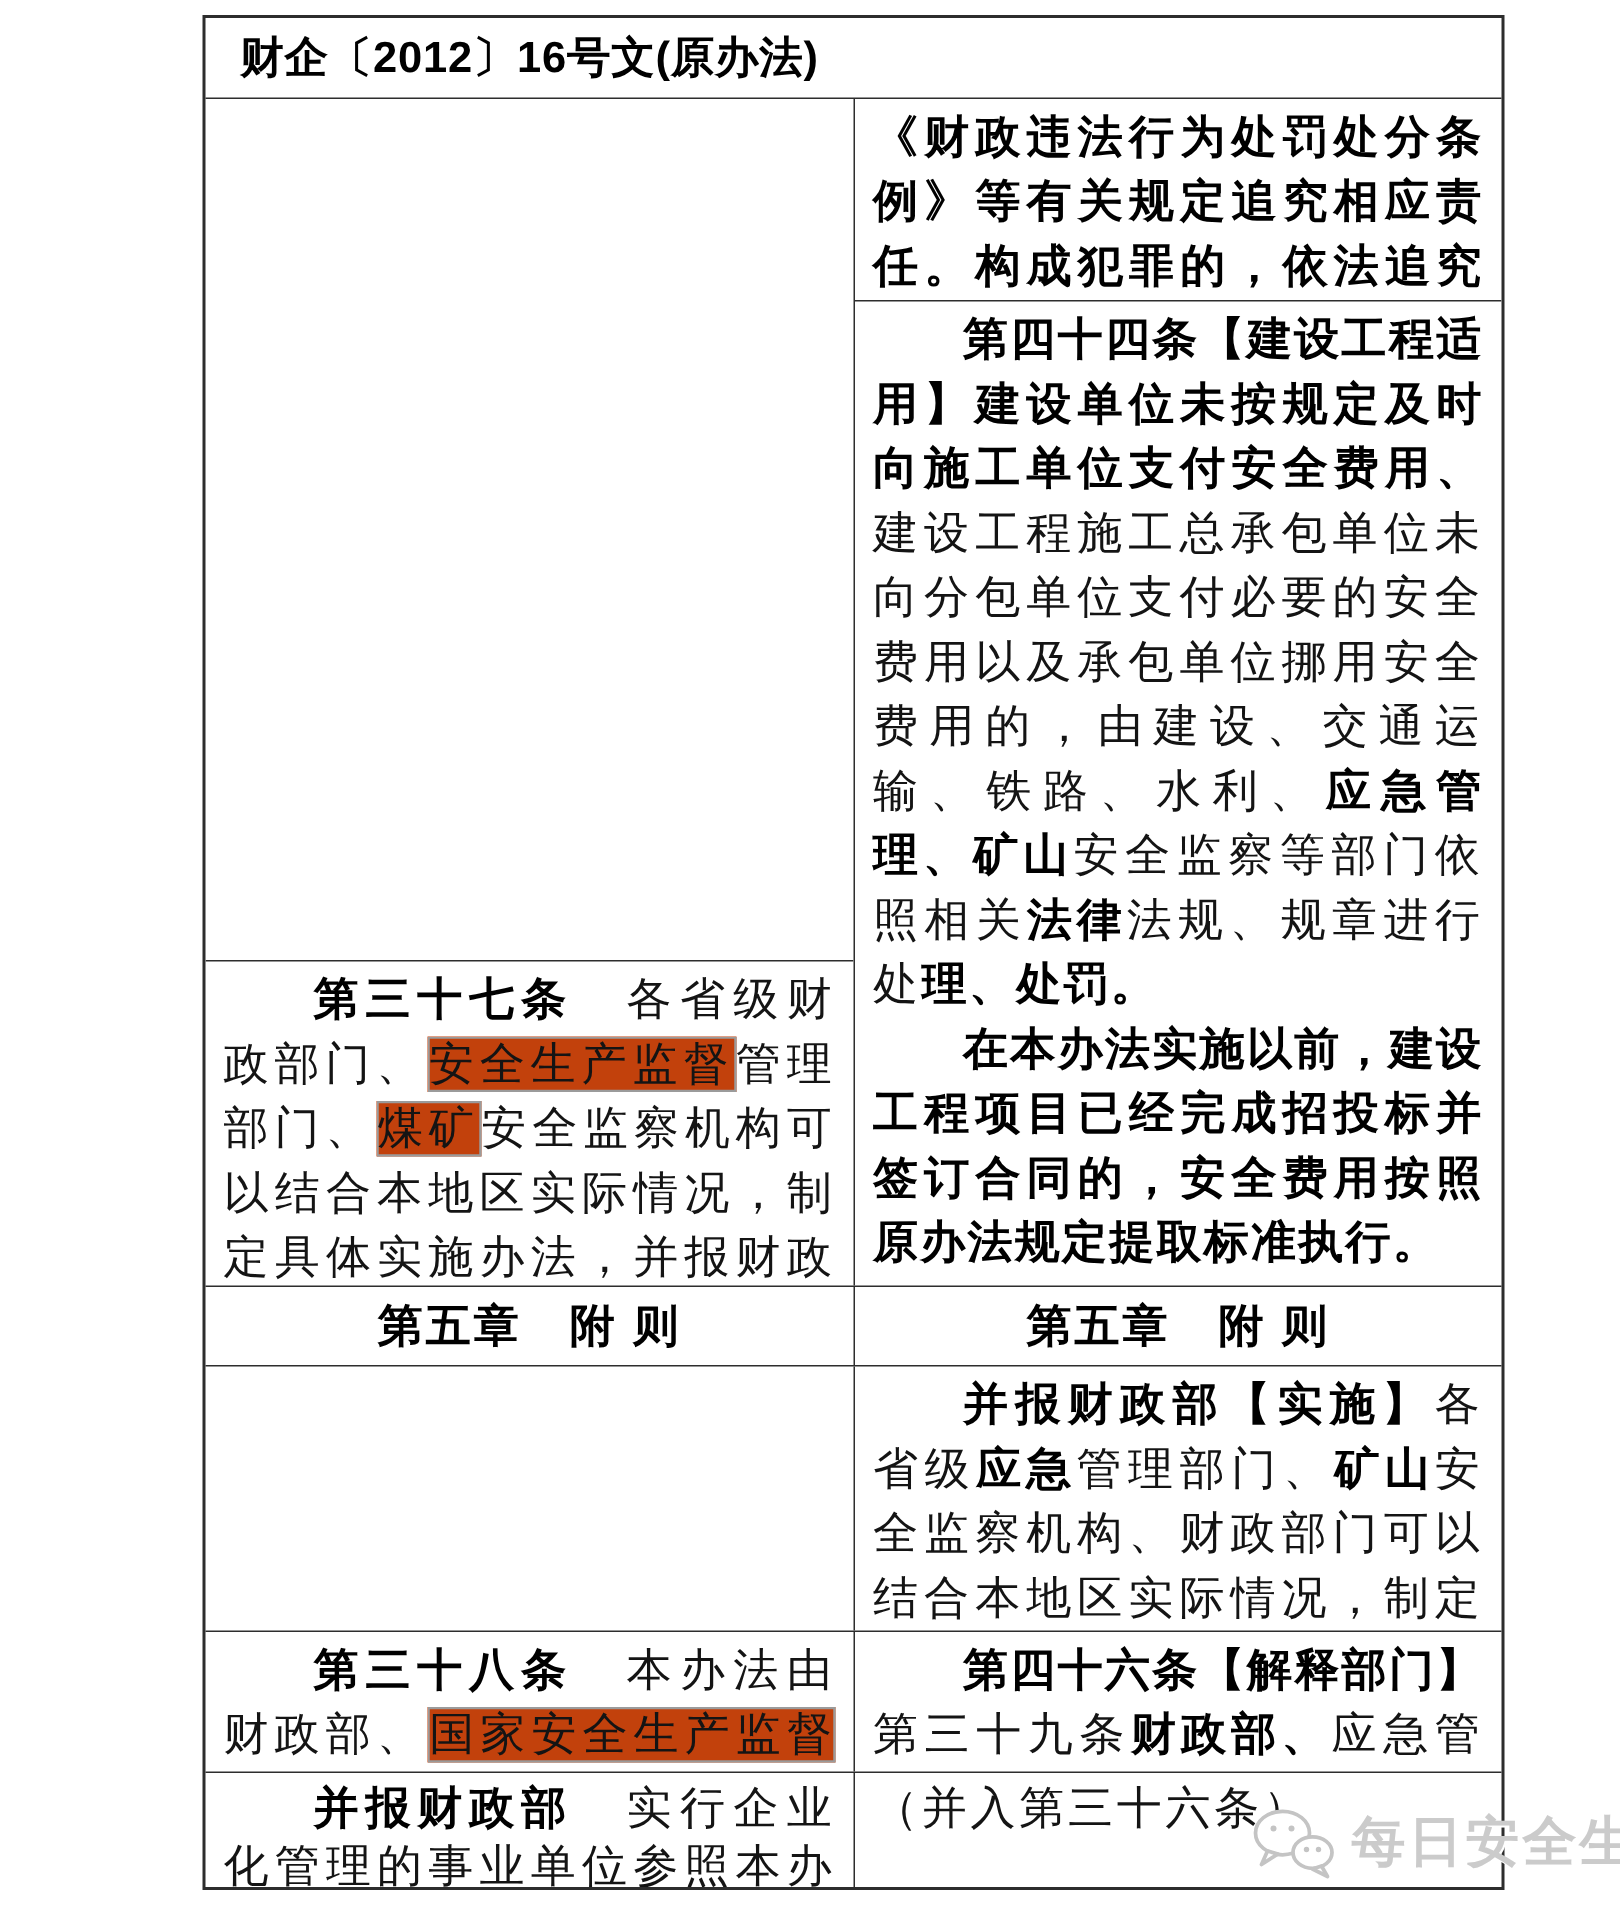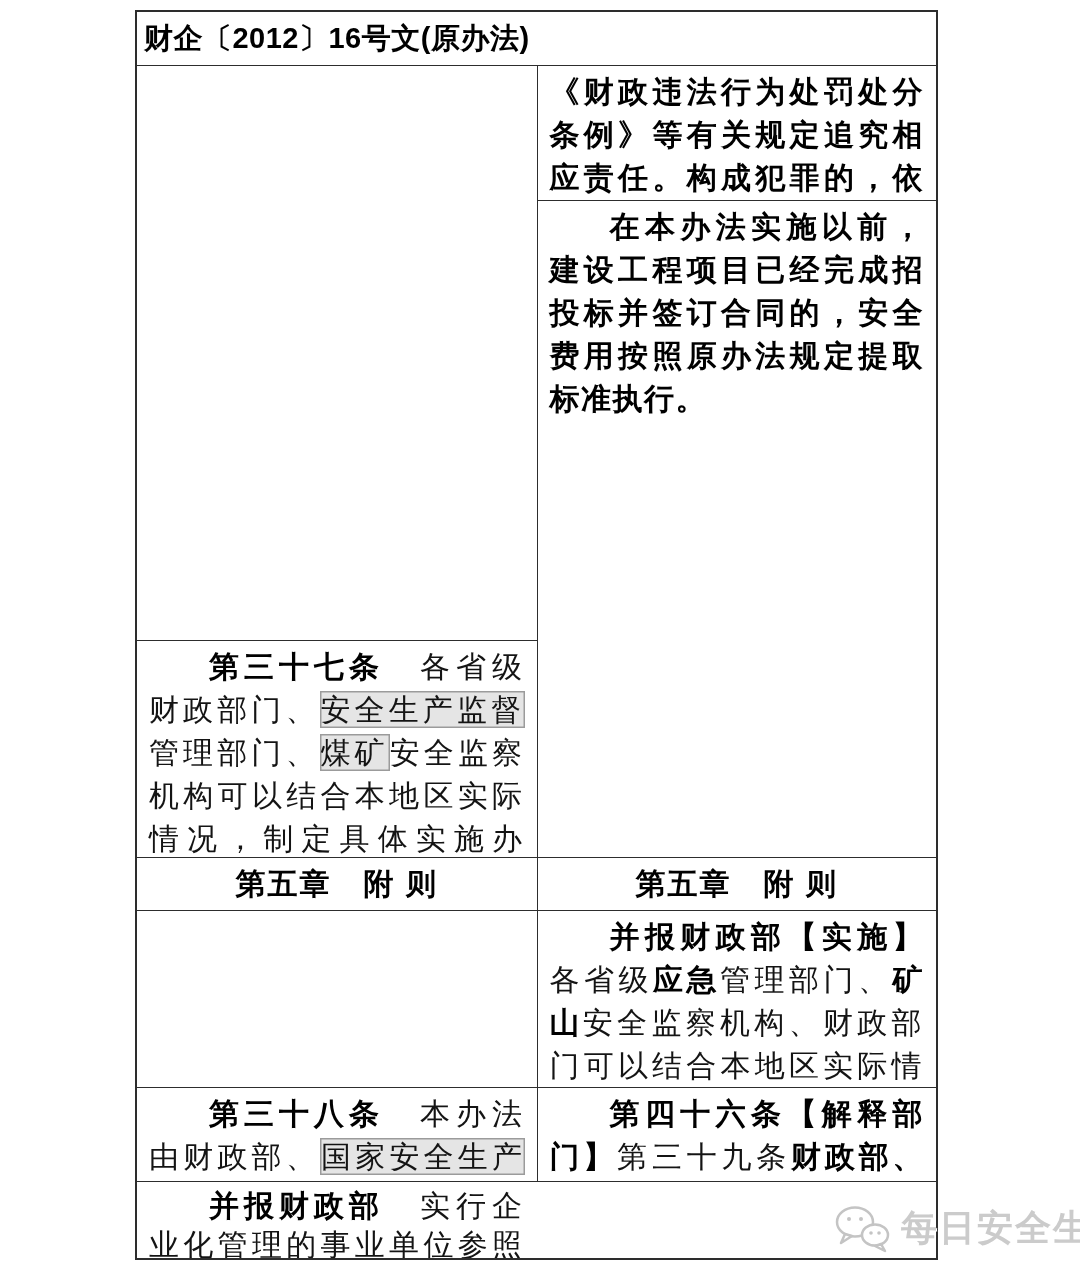--- a/index.html
+++ b/index.html
@@ -1,21 +1,21 @@
 <!DOCTYPE html>
 <html><head>
 <meta charset="utf-8">
 <style>
   html,body{margin:0;padding:0;}
   body{
     width:1080px;height:1279px;position:relative;background:#ffffff;
     font-family:"Liberation Sans","DejaVu Sans",sans-serif;overflow:hidden;
   }
   .table{
-    position:absolute;left:135px;top:10px;width:803px;
+    position:absolute;left:135px;top:10px;width:868px;
     border:2px solid #2d2d2d;box-sizing:border-box;background:#fff;
   }
   .trow{display:flex;}
   .trow + .trow{border-top:1.5px solid #2d2d2d;}
   .cl{width:50%;box-sizing:border-box;overflow:hidden;}
   .cr{width:50%;box-sizing:border-box;border-left:1.5px solid #2d2d2d;overflow:hidden;}
   .subcol{display:flex;flex-direction:column;}
   .sc{box-sizing:border-box;overflow:hidden;}
   .sc + .sc{border-top:1.5px solid #2d2d2d;}
 
@@ -45,21 +45,21 @@
   .h-45{height:176px;}
   .h-46{height:93px;}
   .h-last{height:76px;}
 
   .seg.b{
     font-weight:700;
     font-family:"Liberation Sans","DejaVu Sans",sans-serif;
     letter-spacing:1.5px;color:#000;
   }
   .seg.hl{
-    background:#e5e5e5;
+    background:#c2410c;
     box-shadow:inset 0 0 0 1.5px #9b9b9b;
     padding:2px 1px;
   }
 
   .watermark{
     position:absolute;left:833px;top:1203px;z-index:5;
     display:flex;align-items:center;gap:10px;
   }
   .wm-label{
     font-size:36px;font-weight:700;color:#cbcbcb;letter-spacing:2px;
@@ -81,20 +81,21 @@
       <div class="sc h-empty-left"></div>
       <div class="sc h-37 txt">
         <p class="p ind"><span class="seg b">第三十七条</span><span class="seg">　各省级财政部门、</span><span class="seg hl">安全生产监督</span><span class="seg">管理部门、</span><span class="seg hl">煤矿</span><span class="seg">安全监察机构可以结合本地区实际情况，制定具体实施办法，并报财政部、</span></p>
       </div>
     </div>
     <div class="cr subcol">
       <div class="sc h-pen txt">
         <p class="p"><span class="seg b">《财政违法行为处罚处分条例》等有关规定追究相应责任。构成犯罪的，依法追究刑事责任。</span></p>
       </div>
       <div class="sc h-44 txt">
+        <p class="p ind"><span class="seg b">第四十四条【建设工程适用】建设单位未按规定及时向施工单位支付安全费用、</span><span class="seg">建设工程施工总承包单位未向分包单位支付必要的安全费用以及承包单位挪用安全费用的，由建设、交通运输、铁路、水利、</span><span class="seg b">应急管理、矿山</span><span class="seg">安全监察等部门依照相关</span><span class="seg b">法律</span><span class="seg">法规、规章进行处</span><span class="seg b">理、处罚。</span></p>
         <p class="p ind"><span class="seg b">在本办法实施以前，建设工程项目已经完成招投标并签订合同的，安全费用按照原办法规定提取标准执行。</span></p>
       </div>
     </div>
   </div>
 
   <div class="trow">
     <div class="cl chapcell">第五章　附 则</div>
     <div class="cr chapcell">第五章　附 则</div>
   </div>
 
@@ -111,20 +112,23 @@
     </div>
     <div class="cr h-46 txt">
       <p class="p ind"><span class="seg b">第四十六条【解释部门】</span><span class="seg">第三十九条</span><span class="seg b">财政部、</span><span class="seg">应急管理部负责解释</span></p>
     </div>
   </div>
 
   <div class="trow">
     <div class="cl h-last txt tight">
       <p class="p ind"><span class="seg b">并报财政部</span><span class="seg">　实行企业化管理的事业单位参照本办法执行。</span></p>
     </div>
+    <div class="cr h-last txt tight">
+      <p class="p">（并入第三十六条）</p>
+    </div>
   </div>
 
 </div>
 
 <div class="watermark">
   <svg width="58" height="50" viewBox="0 0 58 50">
     <ellipse cx="22" cy="19" rx="18" ry="14.5" fill="#ffffff" stroke="#c4c4c4" stroke-width="2.5"></ellipse>
     <path d="M12 31 L8 40 L19 33 Z" fill="#ffffff" stroke="#c4c4c4" stroke-width="2.5" stroke-linejoin="round"></path>
     <circle cx="16" cy="16" r="2" fill="#c4c4c4"></circle>
     <circle cx="28" cy="16" r="2" fill="#c4c4c4"></circle>

